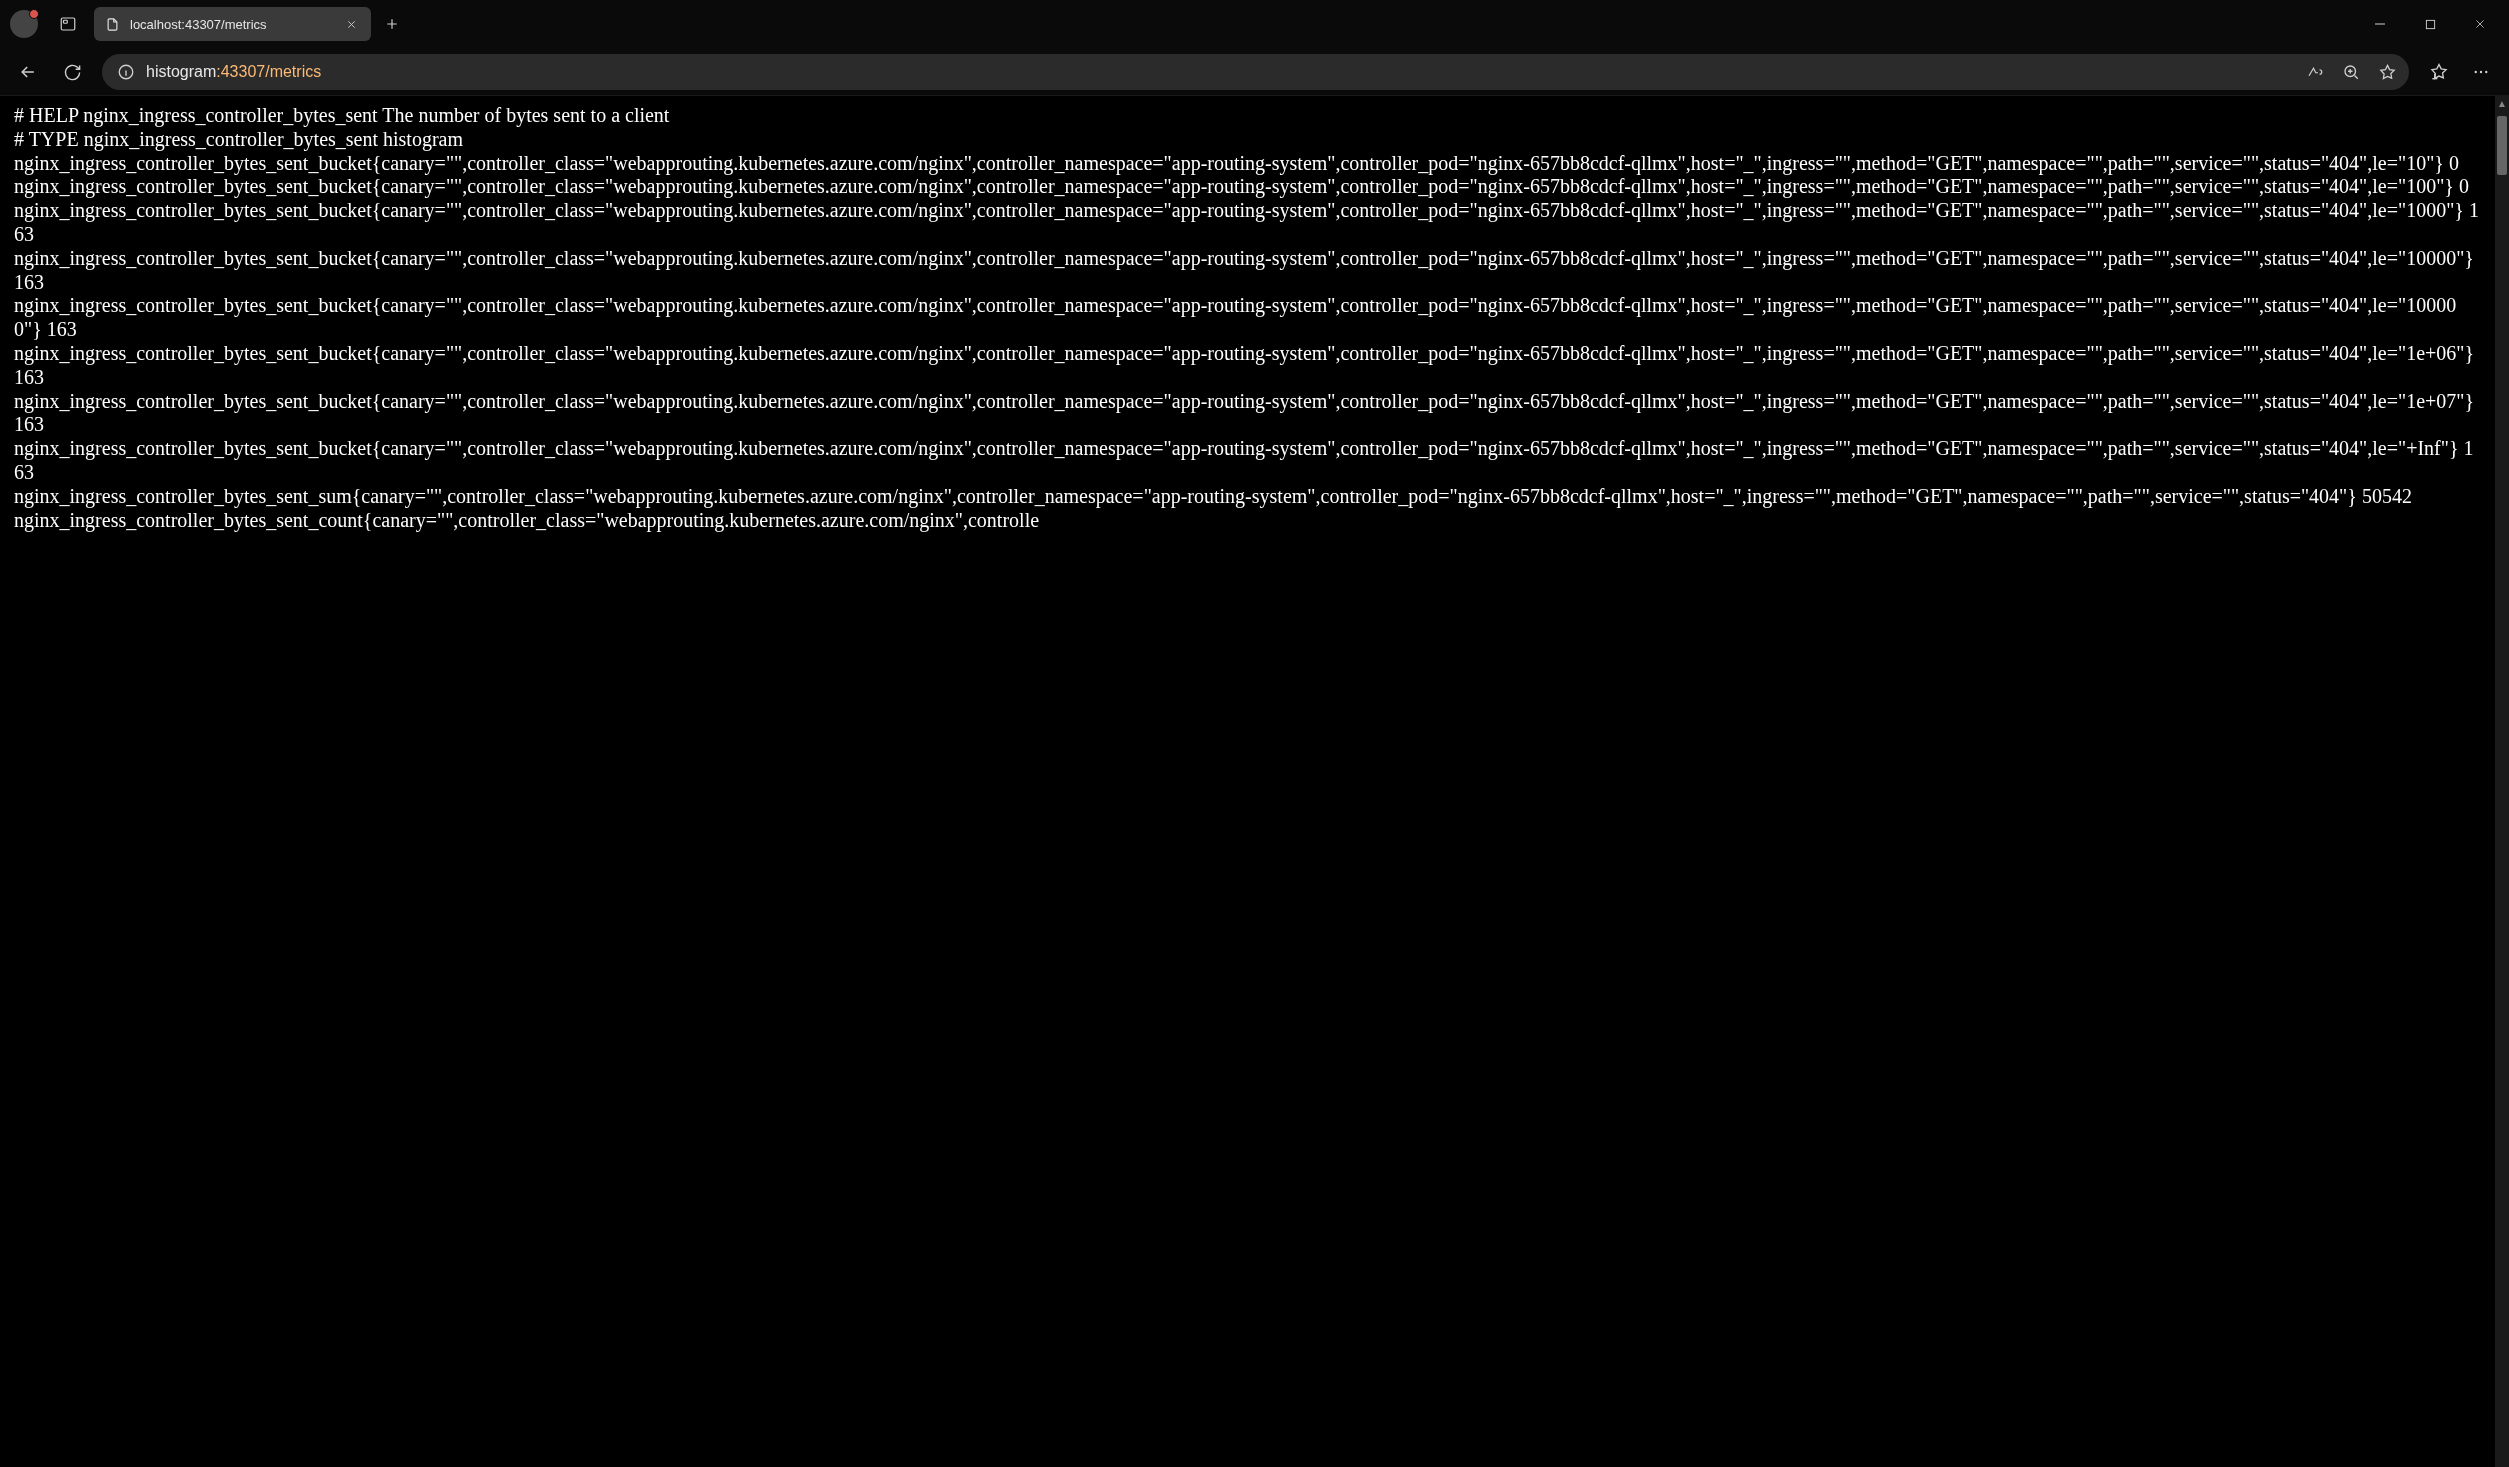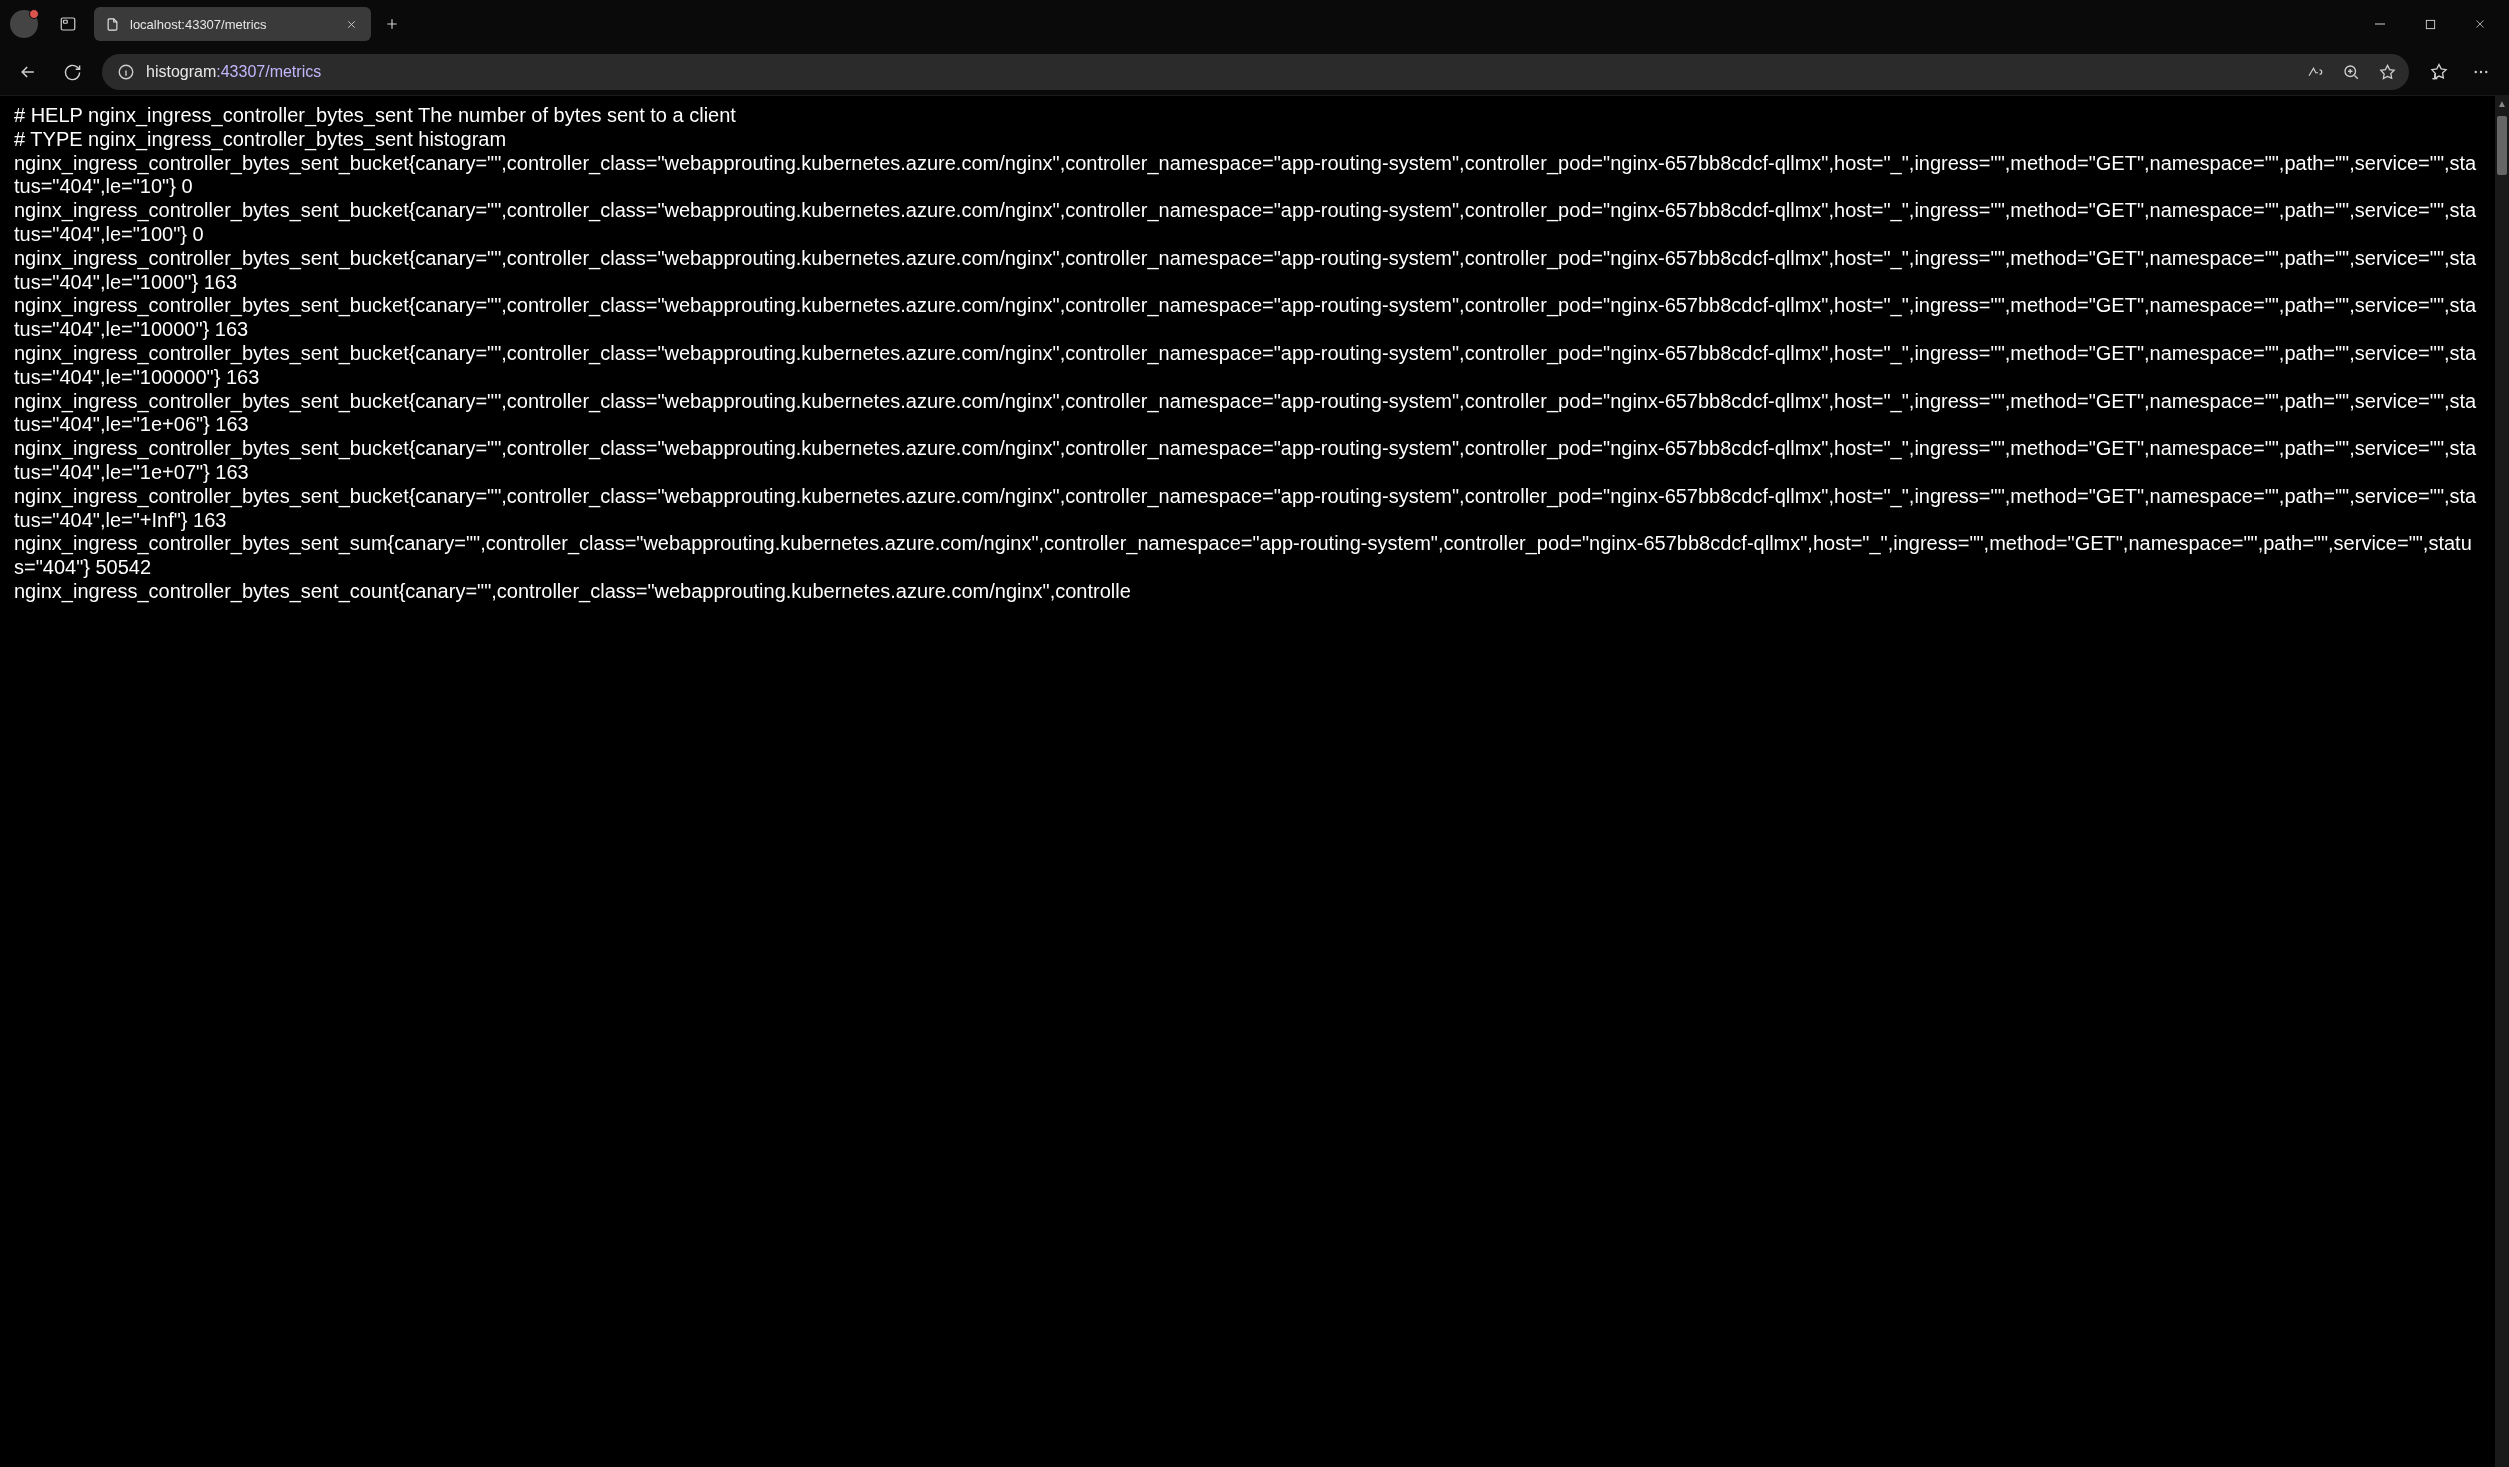--- a/index.html
+++ b/index.html
@@ -113,21 +113,21 @@
   }
   .addrbar .site-info {
     width: 20px; height: 20px;
     display: flex; align-items: center; justify-content: center;
     color: #cfcfcf;
   }
   .addrbar .url {
     flex: 1;
     font-family: "Segoe UI", Arial, sans-serif;
   }
-  .addrbar .url .dim { color: #c4b5fd; }
+  .addrbar .url .dim { color: #fdba74; }
   .addrbar .addr-icons {
     display: flex;
     gap: 4px;
   }
   .addrbar .addr-icons .abtn {
     width: 32px; height: 32px;
     display: flex; align-items: center; justify-content: center;
     color: #cfcfcf;
   }
   .right-icons {
@@ -141,21 +141,21 @@
     border-top: 1px solid #1a1a1a;
   }
   .content-scroll {
     position: absolute;
     top: 0; left: 0; right: 14px; bottom: 0;
     overflow: hidden;
   }
   pre.metrics {
     margin: 0;
     padding: 8px 14px;
-    font-family: Liberation Sans, sans-serif;
+    font-family: Liberation Serif, serif;
     font-size: 20px;
     line-height: 1.19;
     color: #ffffff;
     white-space: pre-wrap;
     word-break: break-all;
   }
   .scrollbar-track {
     position: absolute;
     top: 0; right: 0; bottom: 0;
     width: 14px;

